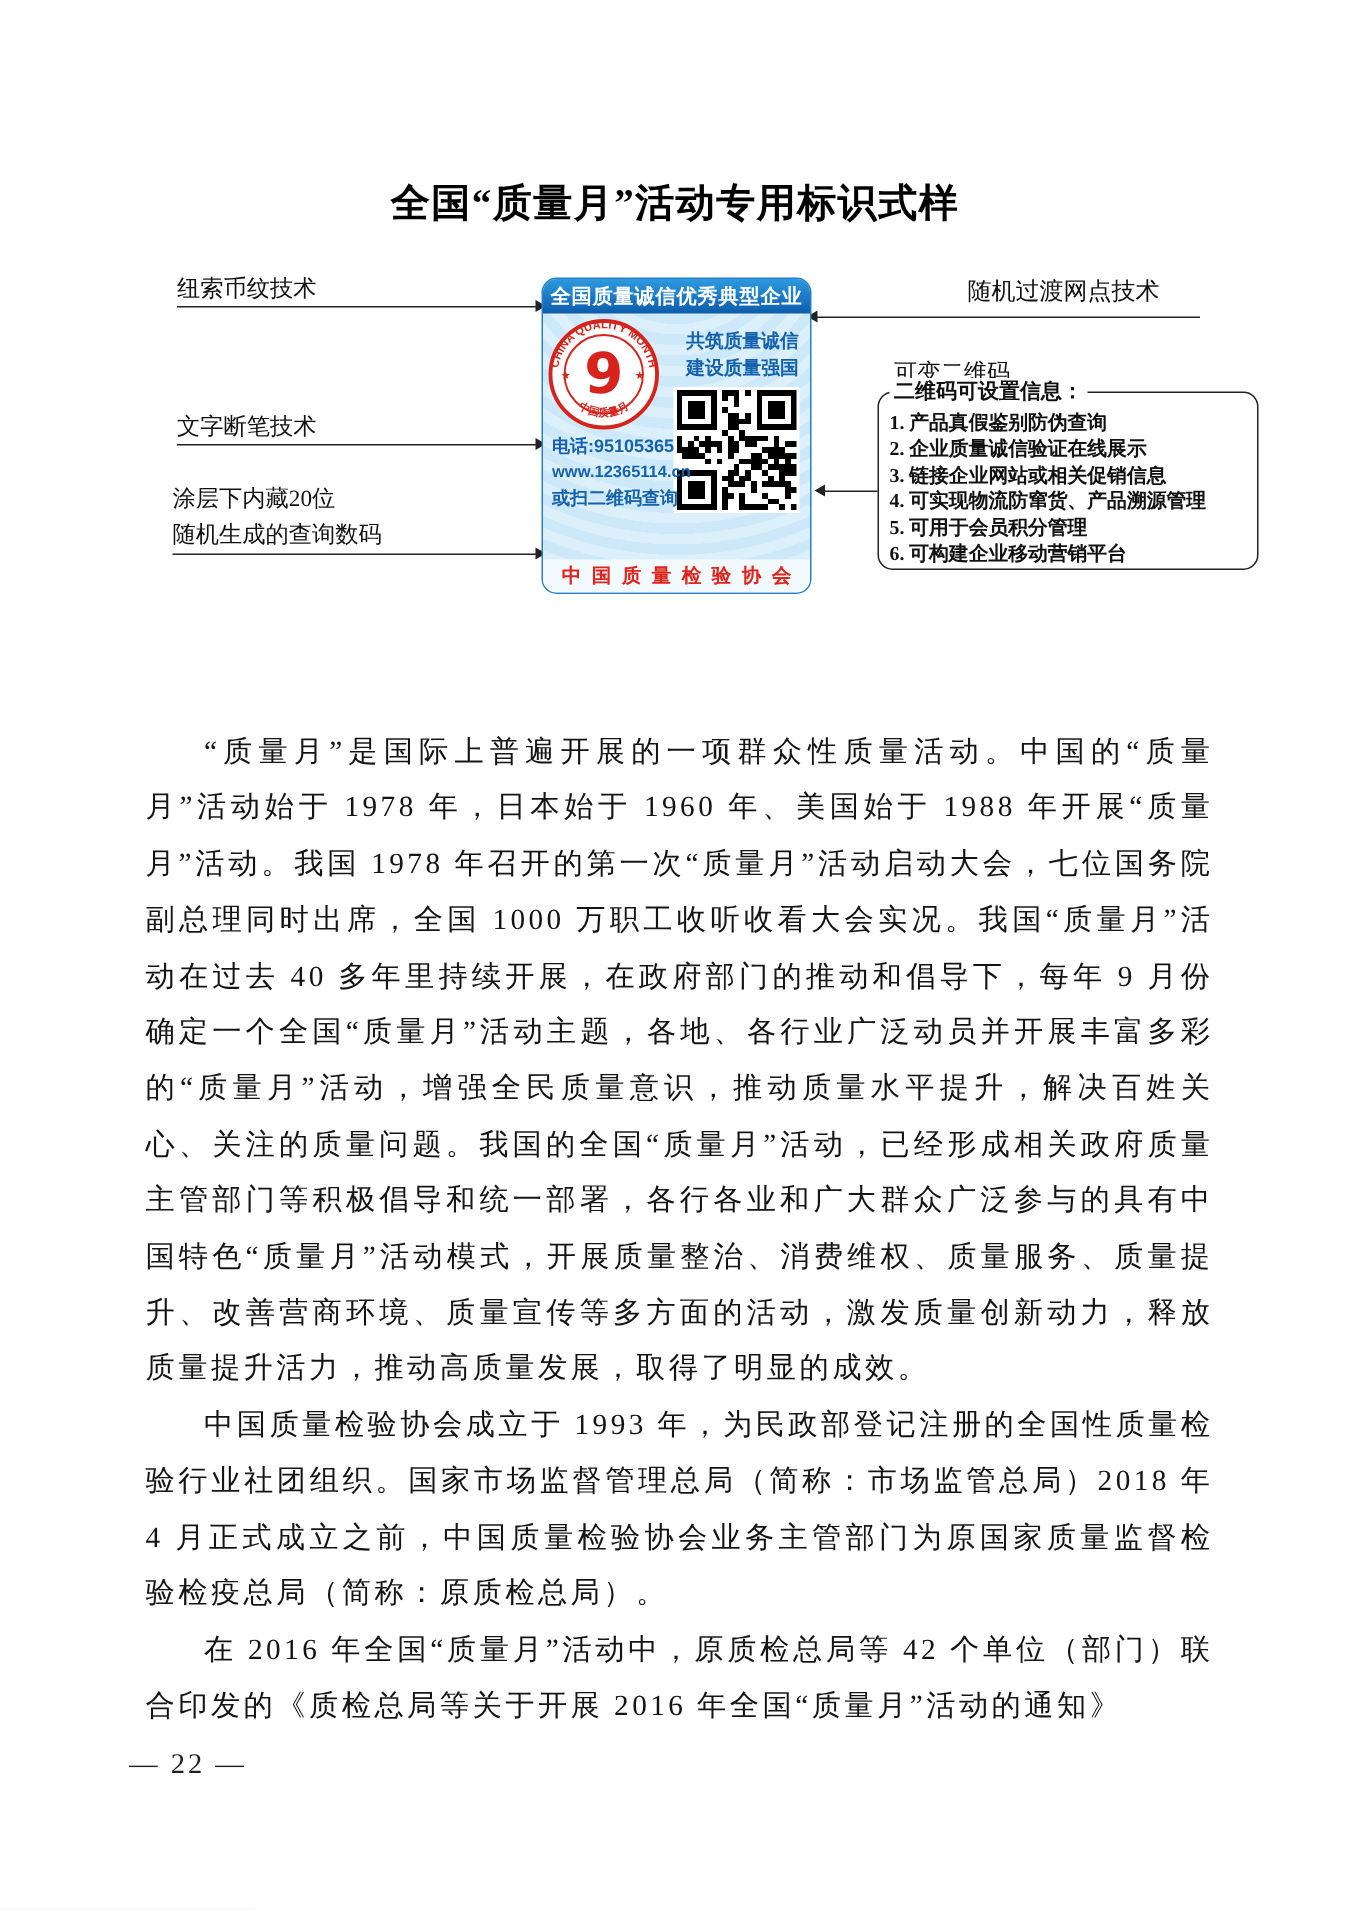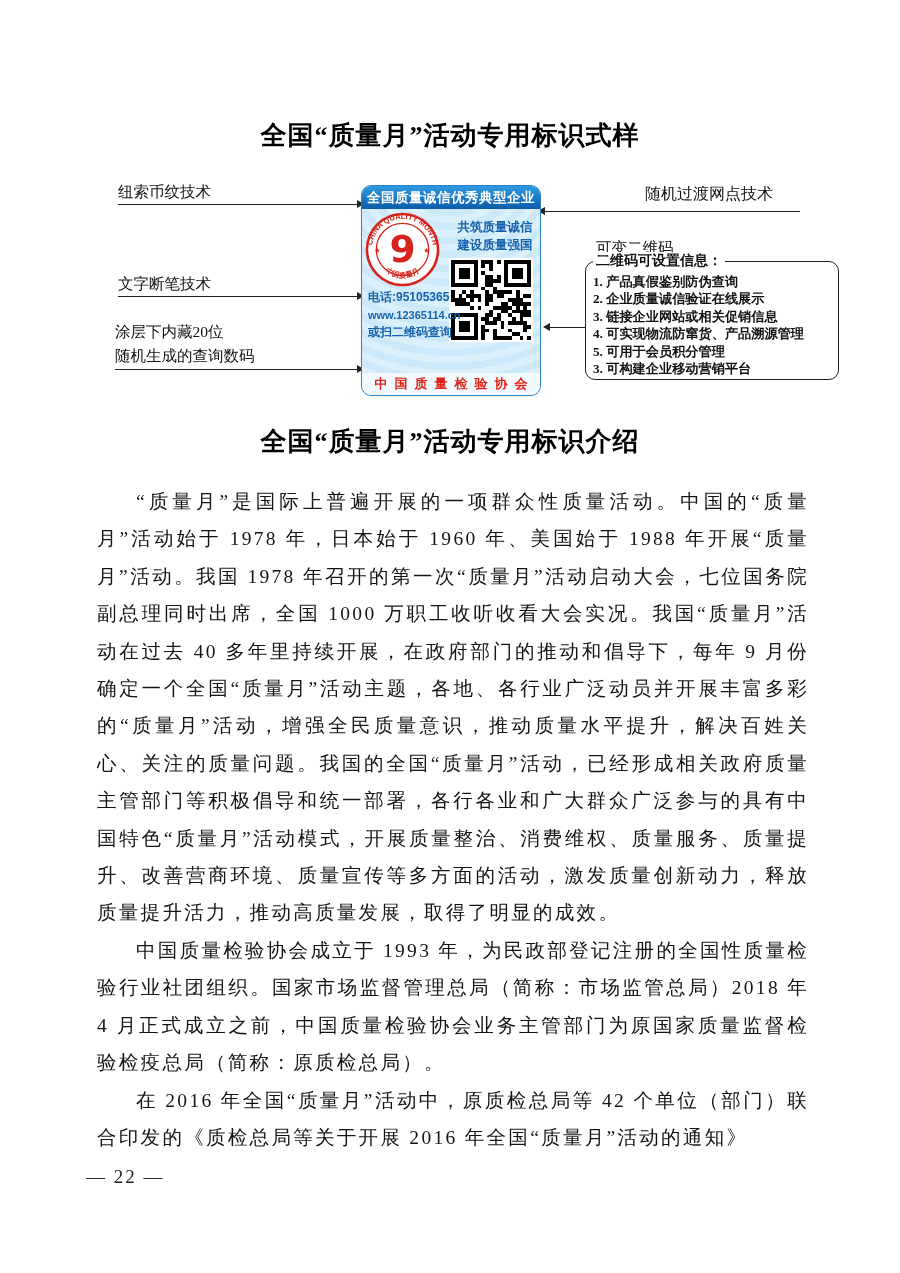--- a/index.html
+++ b/index.html
@@ -119,21 +119,21 @@
   <span class="qr-var-label">可变二维码</span>
 
   <div class="info-box">
     <span class="info-box-legend">二维码可设置信息：</span>
     <ul>
       <li>1. 产品真假鉴别防伪查询</li>
       <li>2. 企业质量诚信验证在线展示</li>
       <li>3. 链接企业网站或相关促销信息</li>
       <li>4. 可实现物流防窜货、产品溯源管理</li>
       <li>5. 可用于会员积分管理</li>
-      <li>3. 可构建企业移动营销平台</li>
+      <li>6. 可构建企业移动营销平台</li>
     </ul>
   </div>
   <div class="c-line" style="left:546px; top:327px; width:39px;">
       <span class="arrow-l"></span>
     </div>
 
   <div class="sticker">
     <div class="sticker-header">全国质量诚信优秀典型企业</div>
 
     <svg class="sticker-logo" viewBox="0 0 76 76">
@@ -300,21 +300,20 @@
     <div class="contact">
       <div>电话:95105365</div>
       <div class="small">www.12365114.cn</div>
       <div>或扫二维码查询</div>
     </div>
 
 
     <div class="sticker-footer">中国质量检验协会</div>
   </div>
 
-  <h1 class="doc-title" style="top:424px;">全国“质量月”活动专用标识介绍</h1>
 
   <div class="body-text">
     <p>“质量月”是国际上普遍开展的一项群众性质量活动。中国的“质量月”活动始于 1978 年，日本始于 1960 年、美国始于 1988 年开展“质量月”活动。我国 1978 年召开的第一次“质量月”活动启动大会，七位国务院副总理同时出席，全国 1000 万职工收听收看大会实况。我国“质量月”活动在过去 40 多年里持续开展，在政府部门的推动和倡导下，每年 9 月份确定一个全国“质量月”活动主题，各地、各行业广泛动员并开展丰富多彩的“质量月”活动，增强全民质量意识，推动质量水平提升，解决百姓关心、关注的质量问题。我国的全国“质量月”活动，已经形成相关政府质量主管部门等积极倡导和统一部署，各行各业和广大群众广泛参与的具有中国特色“质量月”活动模式，开展质量整治、消费维权、质量服务、质量提升、改善营商环境、质量宣传等多方面的活动，激发质量创新动力，释放质量提升活力，推动高质量发展，取得了明显的成效。</p>
     <p>中国质量检验协会成立于 1993 年，为民政部登记注册的全国性质量检验行业社团组织。国家市场监督管理总局（简称：市场监管总局）2018 年 4 月正式成立之前，中国质量检验协会业务主管部门为原国家质量监督检验检疫总局（简称：原质检总局）。</p>
     <p>在 2016 年全国“质量月”活动中，原质检总局等 42 个单位（部门）联合印发的《质检总局等关于开展 2016 年全国“质量月”活动的通知》</p>
   </div>
 
   <div class="page-number">— 22 —</div>
 
 </div>

